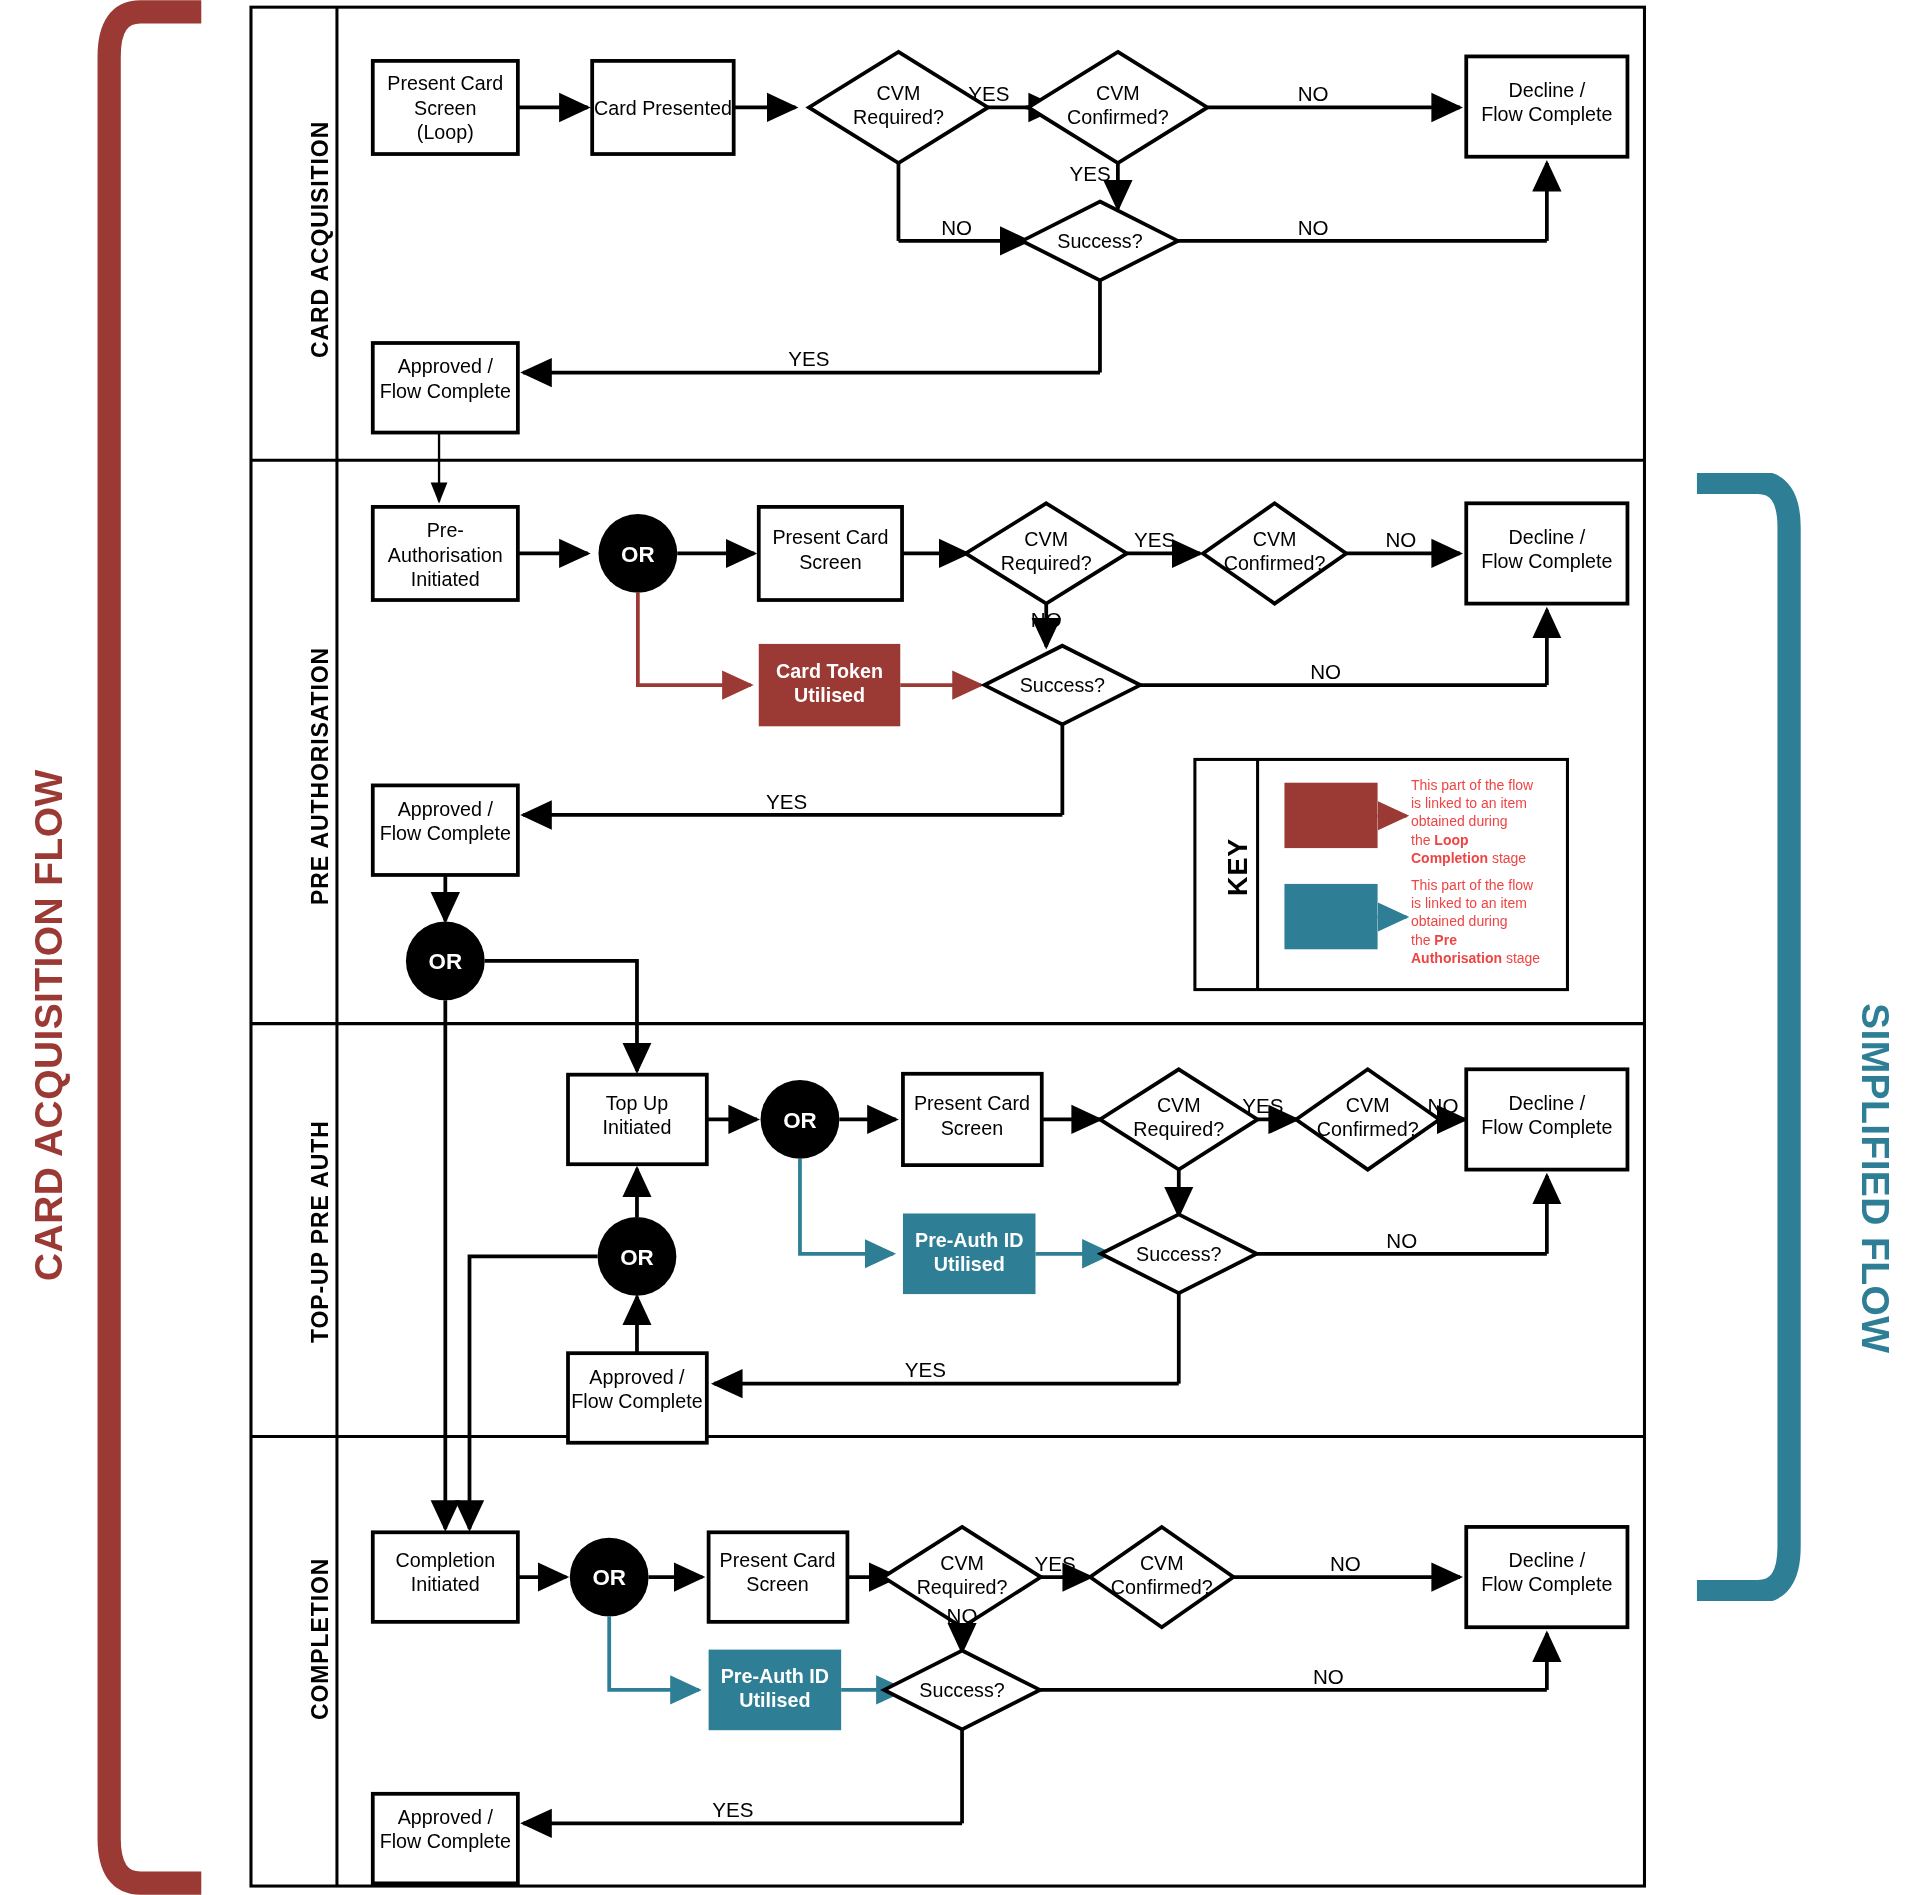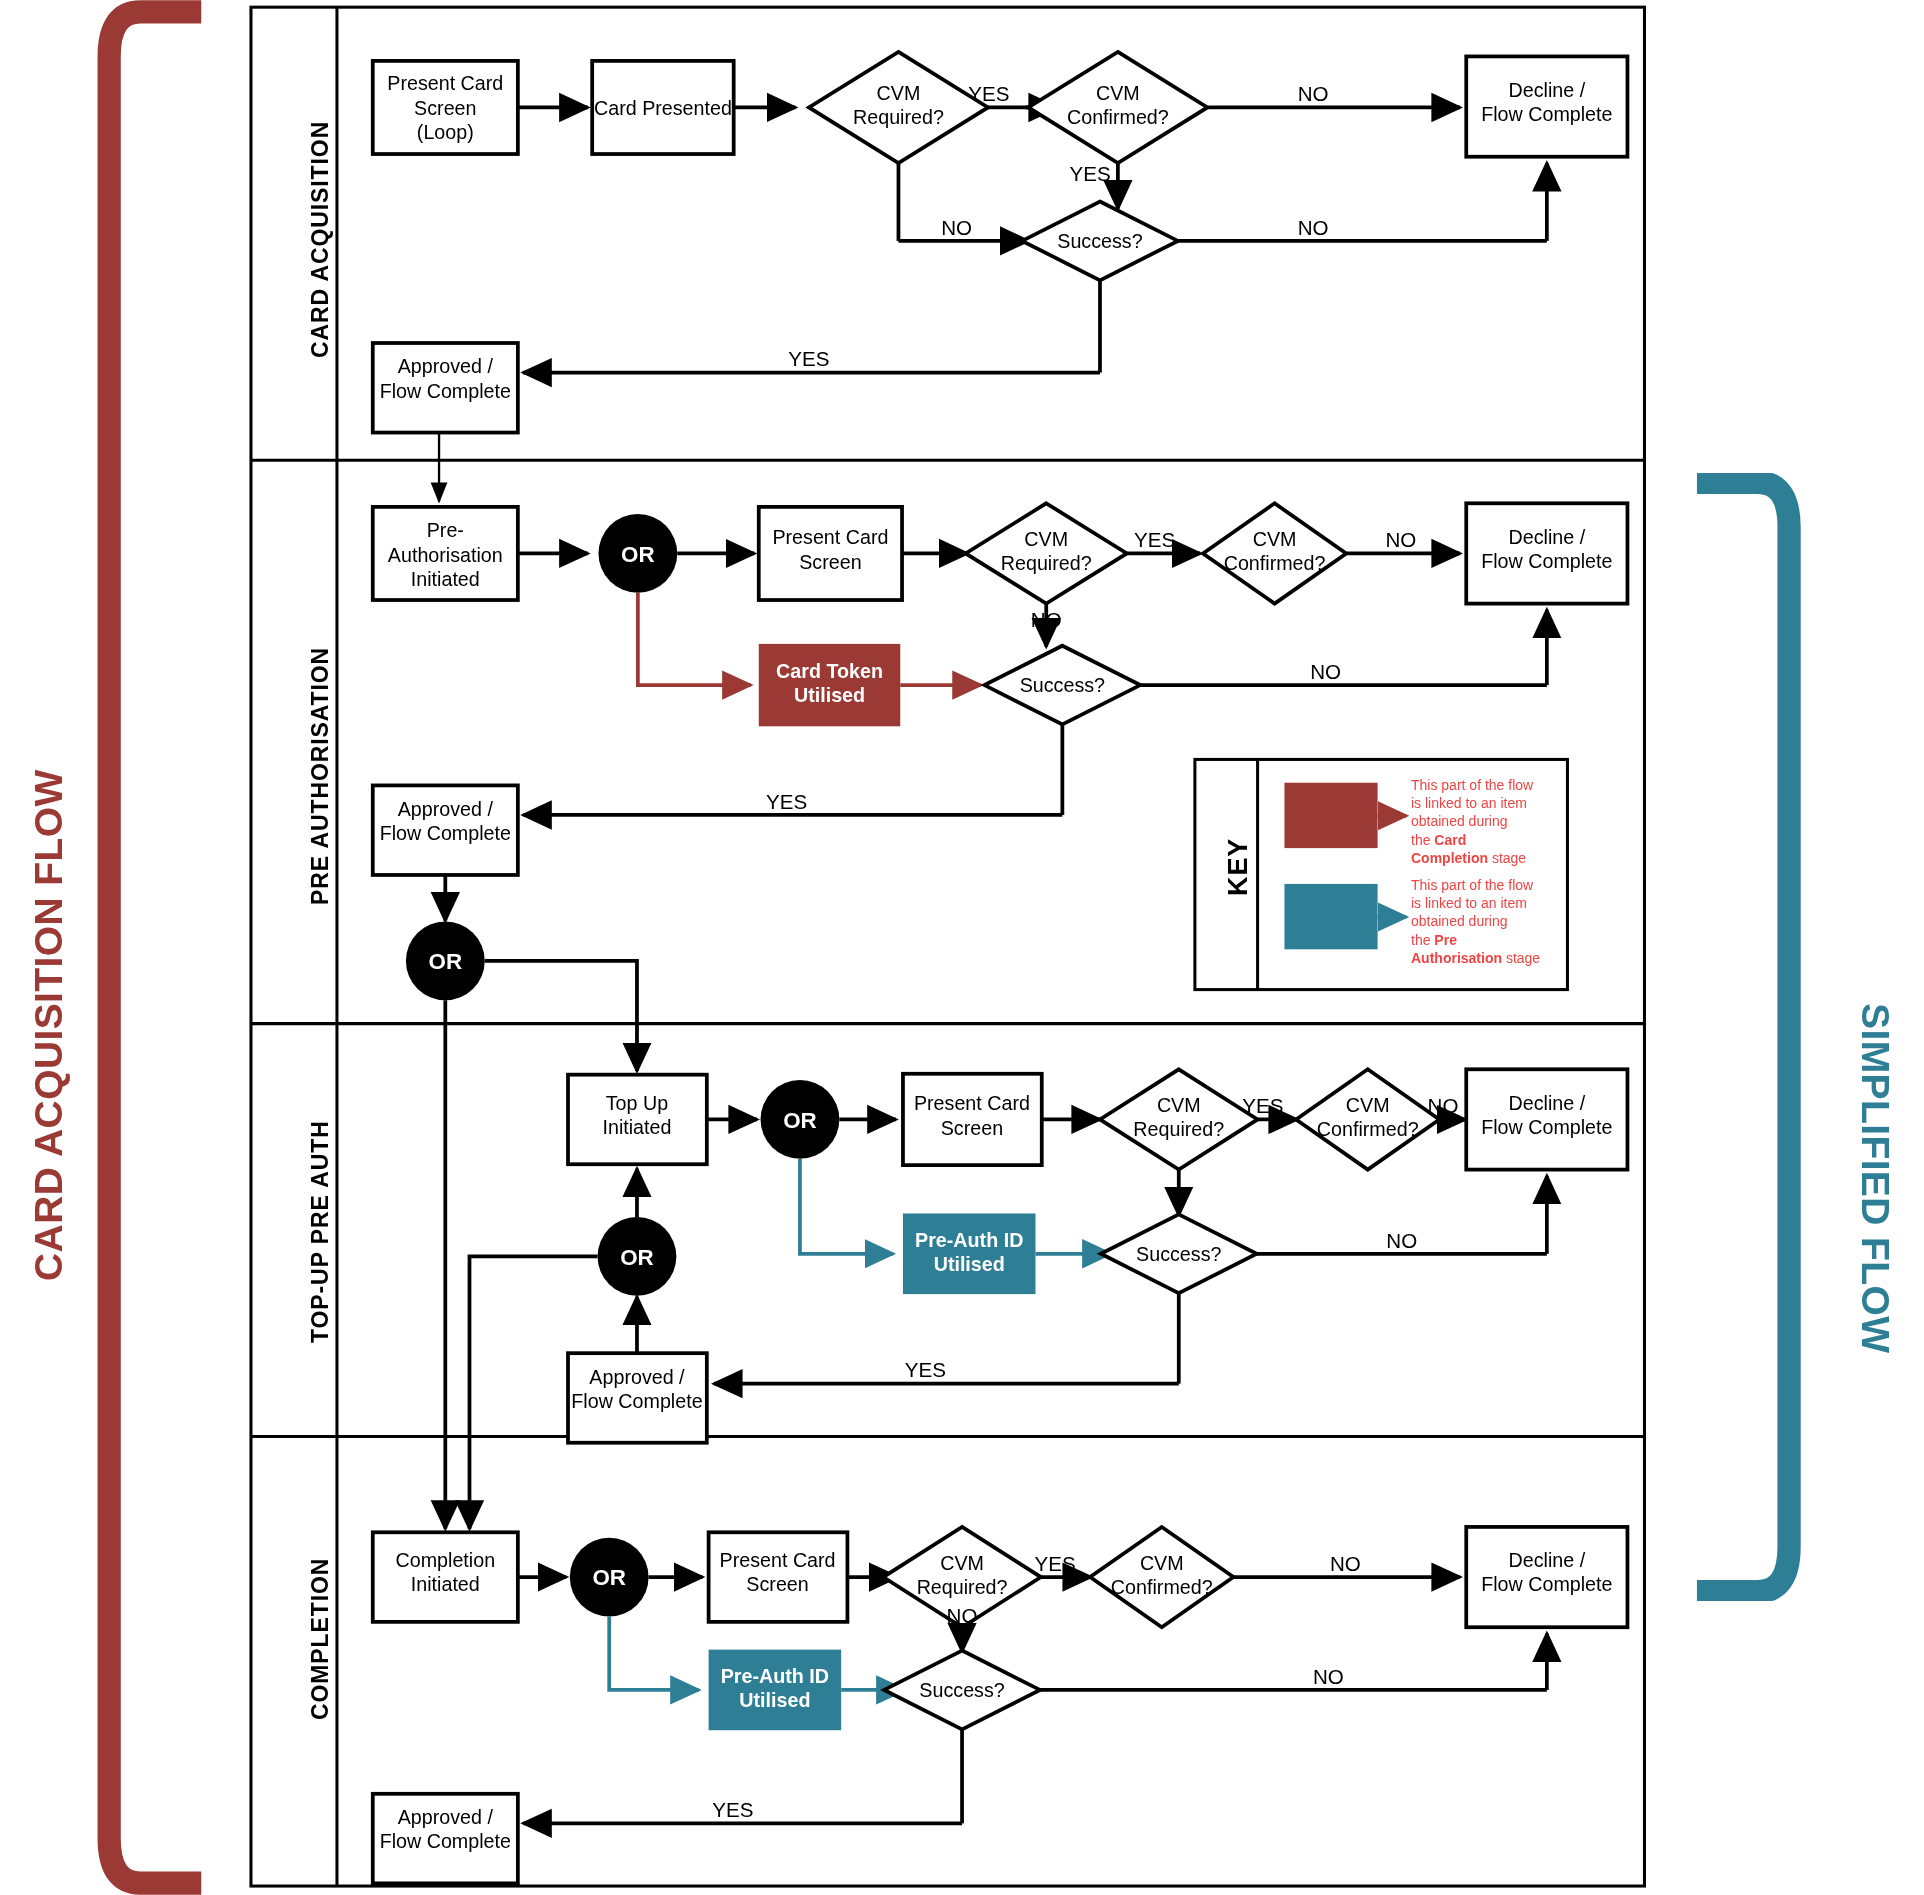--- a/index.html
+++ b/index.html
@@ -35,21 +35,21 @@
   <div class="band-label" style="left:307px;top:905px;">PRE AUTHORISATION</div>
   <div class="band-label" style="left:307px;top:1343px;">TOP-UP PRE AUTH</div>
   <div class="band-label" style="left:307px;top:1720px;">COMPLETION</div>
 
   <div class="key-label" style="left:1223px;top:896px;">KEY</div>
 
   <div class="keytext" style="left:1411px;top:776px;">
     <span>This part of the flow</span><br>
     <span>is linked to an item</span><br>
     <span>obtained during</span><br>
-    <span>the </span><b>Card</b><br>
+    <span>the </span><b>Loop</b><br>
     <b>Completion</b><span> stage</span>
   </div>
 
   <div class="keytext" style="left:1411px;top:876px;">
     <span>This part of the flow</span><br>
     <span>is linked to an item</span><br>
     <span>obtained during</span><br>
     <span>the </span><b>Pre</b><br>
     <b>Authorisation</b><span> stage</span>
   </div>

